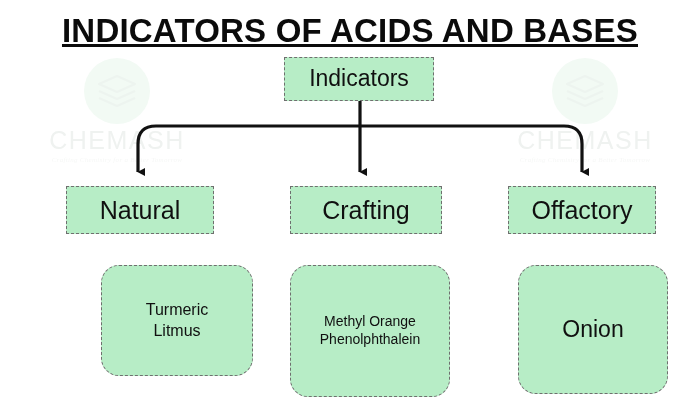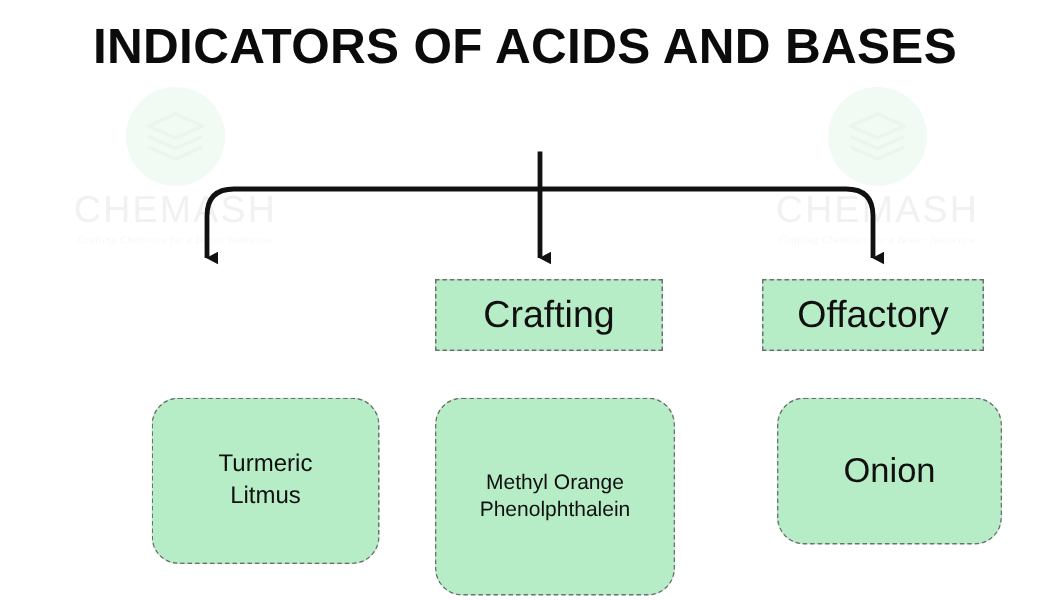--- a/index.html
+++ b/index.html
@@ -26,20 +26,21 @@
     left: 0;
     top: 12px;
     width: 700px;
     text-align: center;
     font-size: 33px;
     font-weight: 700;
     letter-spacing: 0.2px;
     color: #0b0b0b;
     font-family: "Liberation Sans", sans-serif;
     white-space: nowrap;
+    text-decoration: underline;
   }
 
   
   .watermark {
     position: absolute;
     width: 170px;
     text-align: center;
     pointer-events: none;
     user-select: none;
   }
@@ -99,21 +100,21 @@
   .node.rounded { border-radius: 18px; }
 
   .n-root      { left: 284px; top: 57px;  width: 150px; height: 44px; font-size: 23px; }
 
   .n-natural   { left: 66px;  top: 186px; width: 148px; height: 48px; font-size: 25px; }
   .n-synthetic { left: 290px; top: 186px; width: 152px; height: 48px; font-size: 25px; }
   .n-offactory { left: 508px; top: 186px; width: 148px; height: 48px; font-size: 25px; }
 
   .n-natural-items { left: 62px;  top: 265px; width: 152px; height: 111px; font-size: 16px; margin-left: 39px; }
   .n-synth-items   { left: 290px; top: 265px; width: 160px; height: 132px; font-size: 14px; }
-  .n-olf-items     { left: 518px; top: 265px; width: 150px; height: 98px; font-size: 23px; }
+  .n-olf-items     { left: 518px; top: 265px; width: 150px; height: 129px; font-size: 23px; }
 
   .lines { display: block; }
   .lines .ln { display: block; }
 </style>
 </head>
 <body>
 
 <div id="canvas">
 
   <div class="watermark wm-left">
@@ -156,21 +157,23 @@
 
       <path class="ln" d="M360,101 L360,126"></path>
 
       <path class="ln" d="M156,126 L564,126"></path>
       <path class="ln" d="M156,126 Q138,126 138,144 L138,172" marker-end="url(#arrow)"></path>
       <path class="ln" d="M360,126 L360,172" marker-end="url(#arrow)"></path>
       <path class="ln" d="M564,126 Q582,126 582,144 L582,172" marker-end="url(#arrow)"></path>
     </g>
   </svg>
 
+  <div class="node n-root">Indicators</div>
 
+  <div class="node n-natural">Natural</div>
   <div class="node n-synthetic">Crafting</div>
   <div class="node n-offactory">Offactory</div>
 
   <div class="node rounded n-natural-items">Turmeric<br>Litmus</div>
   <div class="node rounded n-synth-items">Methyl Orange<br>Phenolphthalein</div>
   <div class="node rounded n-olf-items">Onion</div>
 
 </div>
 
 </body></html>

